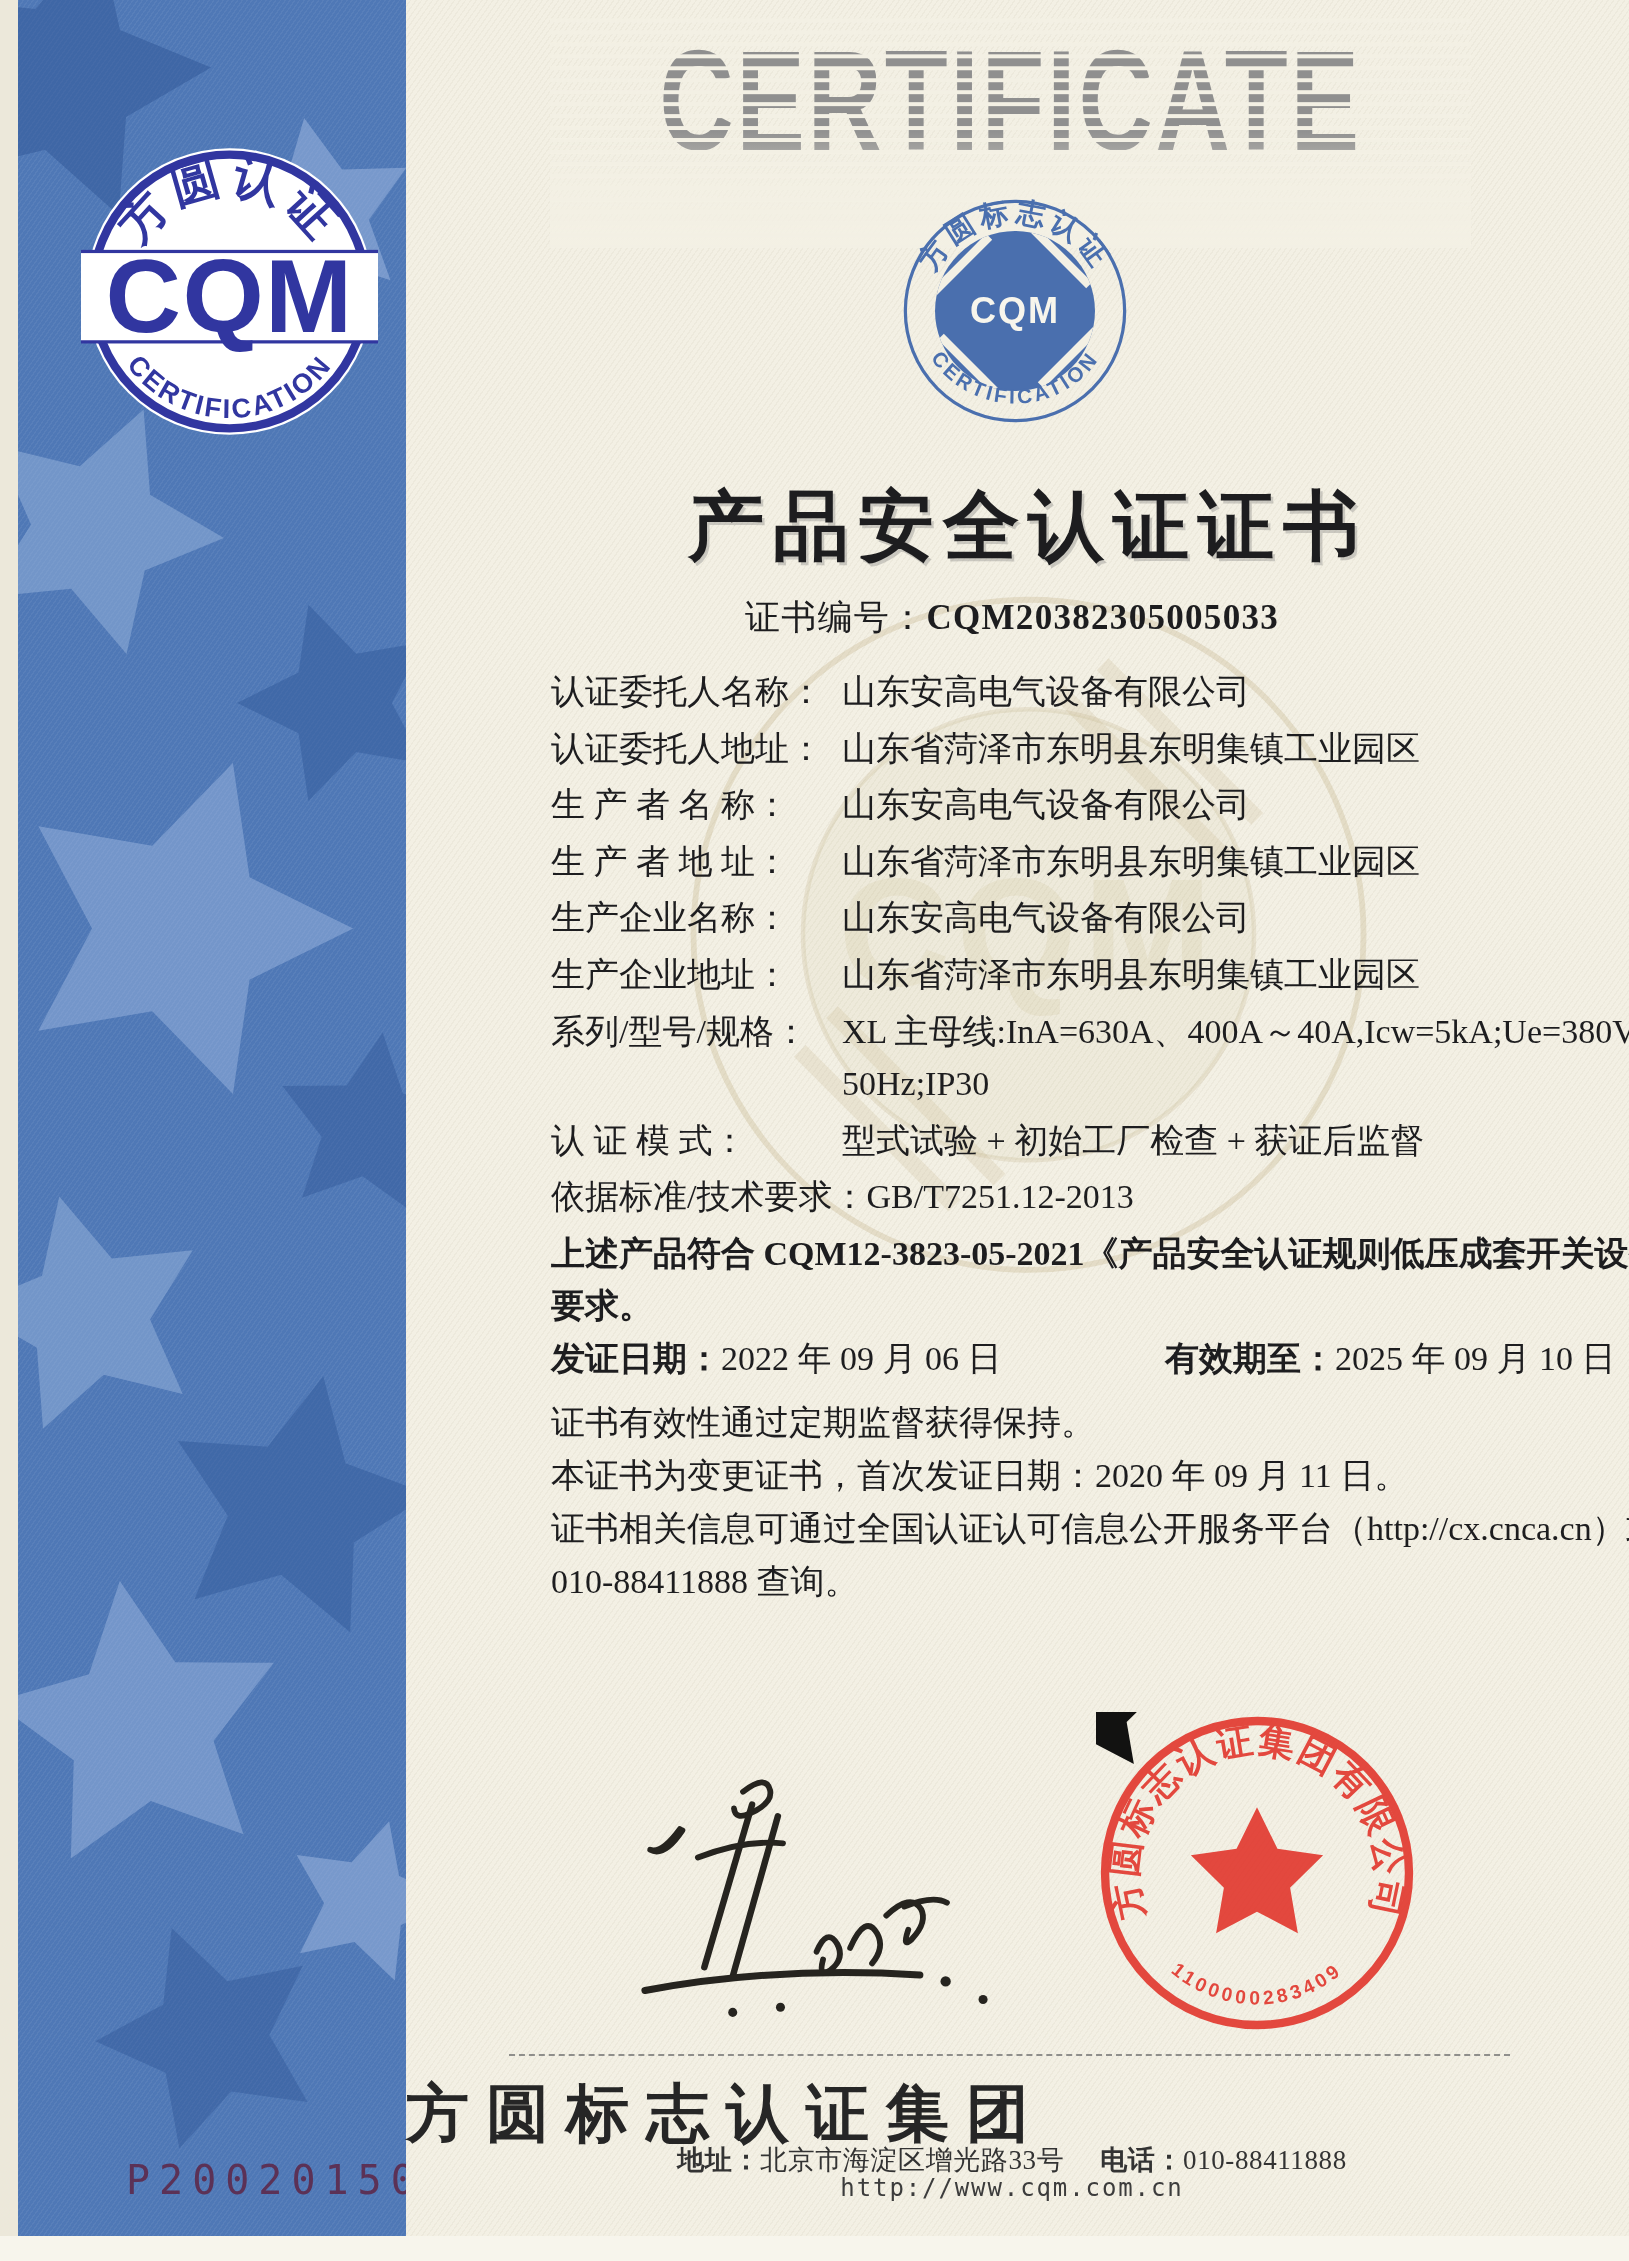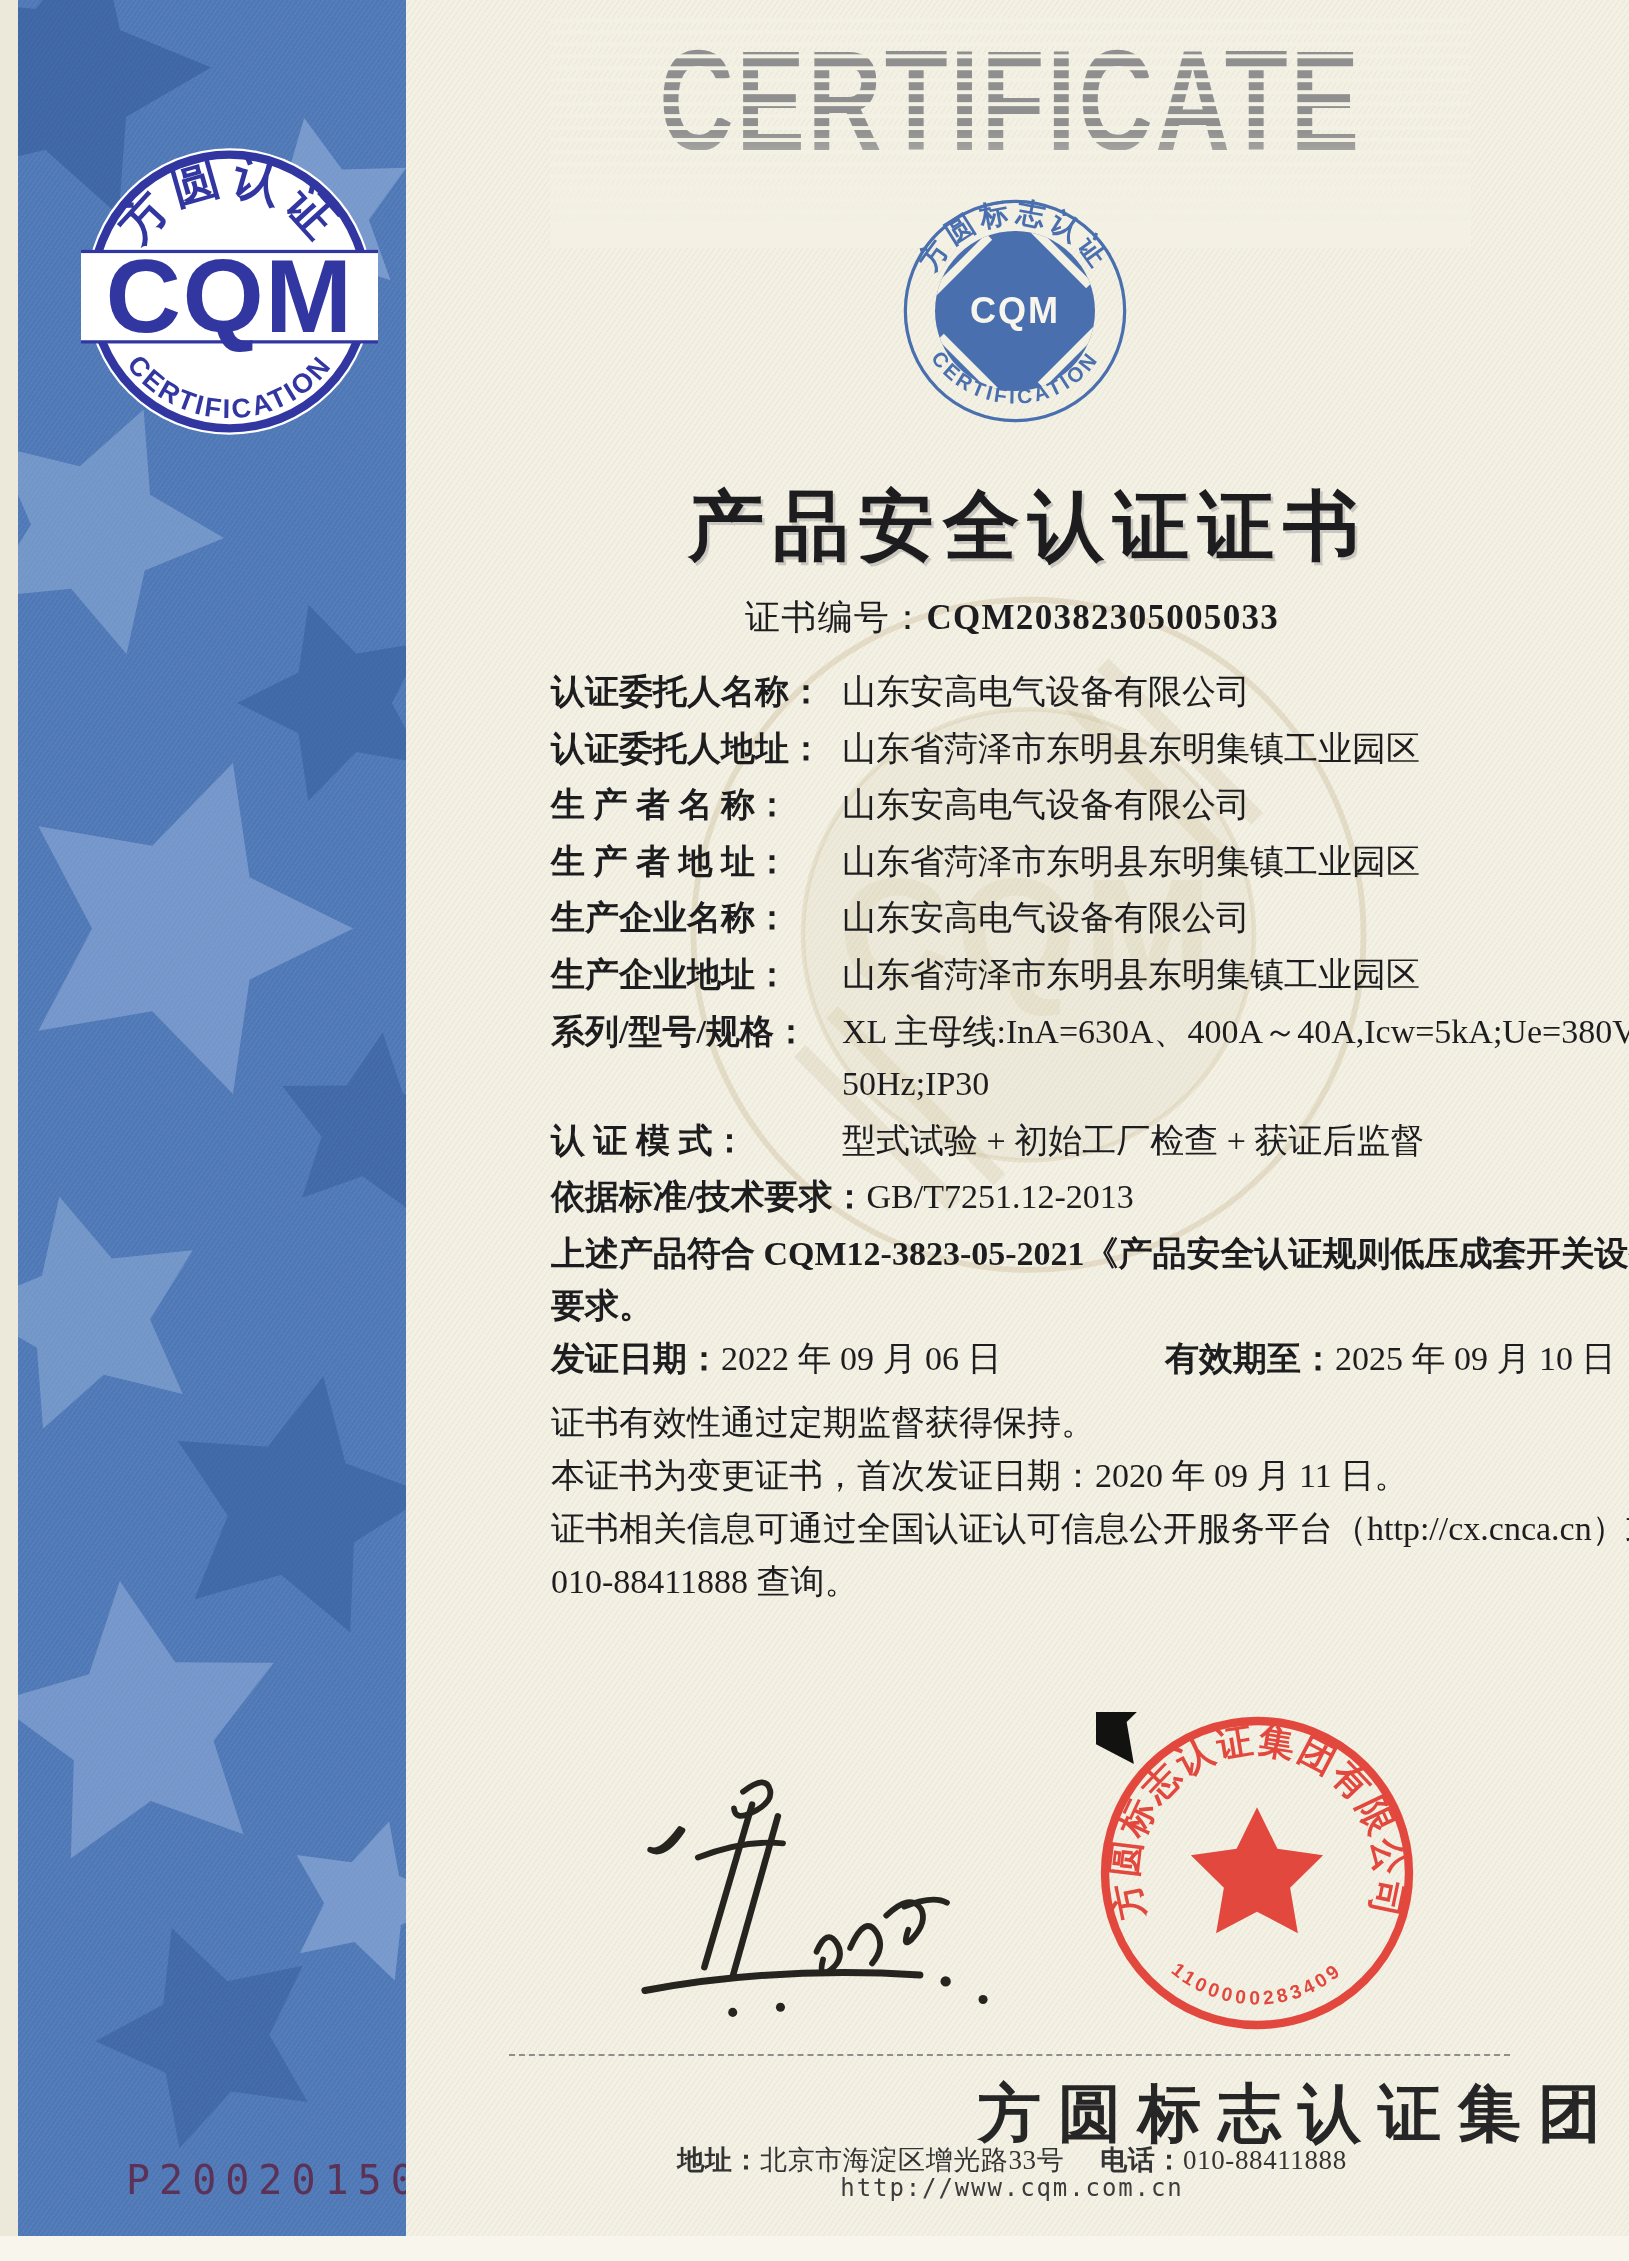--- a/index.html
+++ b/index.html
@@ -59,36 +59,36 @@
     font-size:76px;font-weight:bold;letter-spacing:9px;
     text-shadow:2.6px 2.6px 0 rgba(110,110,110,.30);white-space:nowrap;
   }
   .cert-no{
     position:absolute;left:0;top:594px;width:1212px;text-align:center;
     font-size:35px;letter-spacing:1.3px;white-space:nowrap;
   }
   
   .body-block{position:absolute;left:145px;top:674px;width:1070px;font-size:34px;line-height:36px;}
   .row{margin-bottom:20.6px;white-space:nowrap;}
-  .row .lbl{display:inline-block;min-width:291px;font-weight:bold;}
+  .row .lbl{display:inline-block;min-width:291px;font-weight:normal;}
   .row-cont{margin:-3.9px 0 20.6px 291px;white-space:nowrap;}
   .gap-top{margin-top:17px;}
   .statement{margin-top:14px;font-weight:600;white-space:nowrap;}
   .statement2{margin:16px 0 17px 0;font-weight:600;}
   .dates{position:relative;margin-bottom:28px;white-space:nowrap;}
   .dates .right{position:absolute;left:614px;top:0;}
   .note{margin-bottom:17px;white-space:nowrap;}
   .b{font-weight:bold;text-align:right;}
   
   .signature{position:absolute;left:177px;top:1753px;width:413px;height:271px;}
   .seal{position:absolute;left:690px;top:1712px;width:322px;height:322px;opacity:.92;}
   
   .divider{position:absolute;left:103px;top:2054px;width:1001px;border-top:2.6px dashed #6f6f6f;opacity:.75;}
   .footer-org{
-    position:absolute;left:0;top:2071px;width:1212px;text-align:right;
+    position:absolute;left:0;top:2071px;width:1212px;text-align:left;
     font-size:63px;font-weight:bold;letter-spacing:17px;color:#262626;white-space:nowrap;
   }
   .footer-addr{
     position:absolute;left:0;top:2142px;width:1212px;text-align:center;
     font-size:27px;color:#333;letter-spacing:0.6px;white-space:nowrap;
   }
   .footer-url{
     position:absolute;left:0;top:2174px;width:1212px;text-align:center;
     font-family:"DejaVu Sans Mono",monospace;font-size:24px;color:#3c3c3c;letter-spacing:1.9px;white-space:nowrap;
   }

